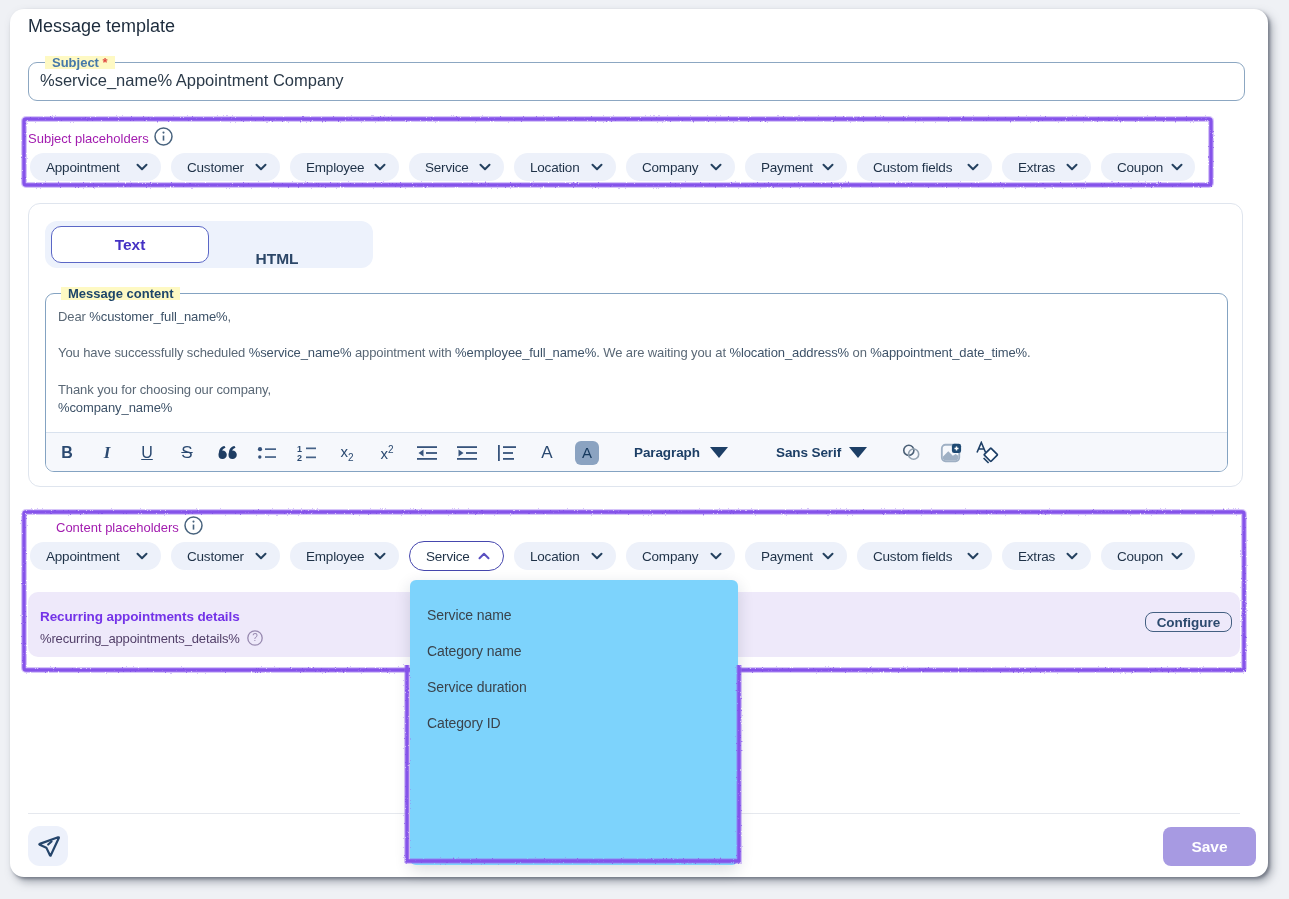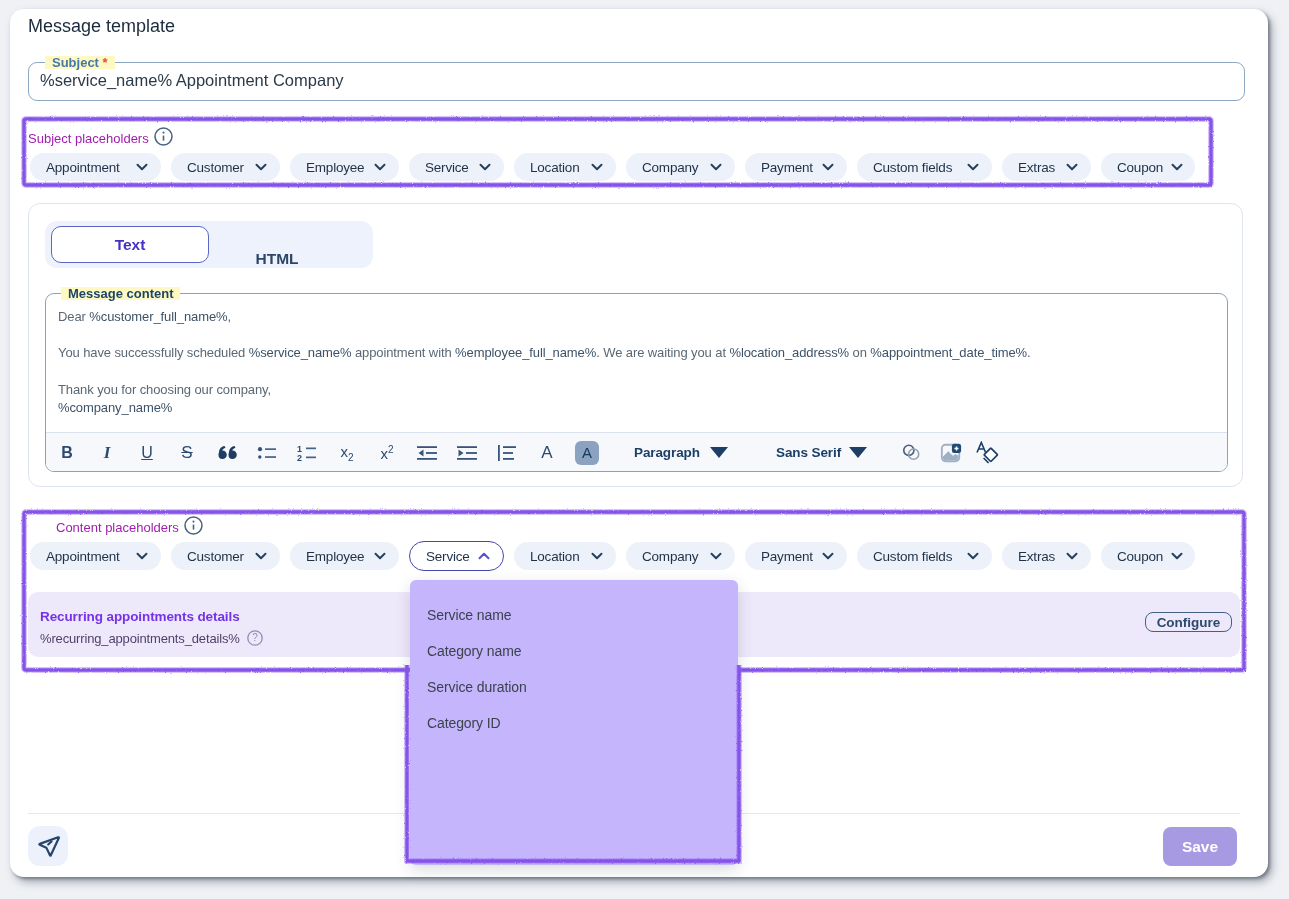--- a/index.html
+++ b/index.html
@@ -35,26 +35,26 @@
 #toolbar{position:absolute;left:46px;top:432px;width:1181px;height:39px;background:#f6f8fc;border-top:1px solid #d9e2ee;border-radius:0 0 8px 8px;}
 .ti{position:absolute;top:0;height:39px;width:40px;display:flex;align-items:center;justify-content:center;color:#2b4a71;font-size:15px;font-weight:700;}
 .tsel{position:absolute;top:0;height:39px;display:flex;align-items:center;color:#1d3f66;font-weight:700;font-size:13.5px;letter-spacing:-0.1px;}
 .tri{display:inline-block;width:0;height:0;border-left:9px solid transparent;border-right:9px solid transparent;border-top:11px solid #1d3f66;}
 
 #recurrow{position:absolute;left:28px;top:592px;width:1212px;height:65px;background:#eee9fa;border-radius:10px;}
 #recurtitle{position:absolute;left:40px;top:609px;font-size:13.5px;letter-spacing:-0.1px;font-weight:700;color:#7433e8;}
 #recurcode{position:absolute;left:40px;top:630px;font-size:13px;letter-spacing:-0.15px;color:#53406a;}
 #configure{position:absolute;left:1145px;top:612px;width:87px;height:20px;border:1px solid #446082;border-radius:8px;display:flex;align-items:center;justify-content:center;font-size:13.5px;font-weight:700;color:#2c4a6e;}
 
-#dropdown{position:absolute;left:410px;top:580px;width:328px;height:285px;background:#c4b5fd;border-radius:6px;box-shadow:0 5px 16px rgba(25,35,65,.16);padding-top:17px;z-index:3;}
+#dropdown{position:absolute;left:410px;top:580px;width:328px;height:285px;background:#7dd3fc;border-radius:6px;box-shadow:0 5px 16px rgba(25,35,65,.16);padding-top:17px;z-index:3;}
 #dropdown .item{height:36px;display:flex;align-items:center;padding-left:17px;font-size:14px;letter-spacing:-0.1px;color:#3a434c;}
 
 #footdiv{position:absolute;left:28px;top:813px;width:1212px;height:1px;background:#e5e8ee;}
 #sendbtn{position:absolute;left:28px;top:826px;width:40px;height:40px;background:#edf1fb;border-radius:12px;display:flex;align-items:center;justify-content:center;}
-#savebtn{position:absolute;left:1163px;top:827px;width:74px;height:39px;background:#a79ae2;border-radius:8px;display:flex;align-items:center;justify-content:center;color:#fff;font-weight:700;font-size:15.5px;}
+#savebtn{position:absolute;left:1163px;top:827px;width:93px;height:39px;background:#a79ae2;border-radius:8px;display:flex;align-items:center;justify-content:center;color:#fff;font-weight:700;font-size:15.5px;}
 .info{display:inline-block;vertical-align:-3px;}
 svg{display:block;}
 .lay{position:absolute;left:0;top:0;pointer-events:none;}
 </style>
 </head>
 <body>
 <div class="card"></div>
 <h1>Message template</h1>
 
 <div class="field" id="subject"></div>

